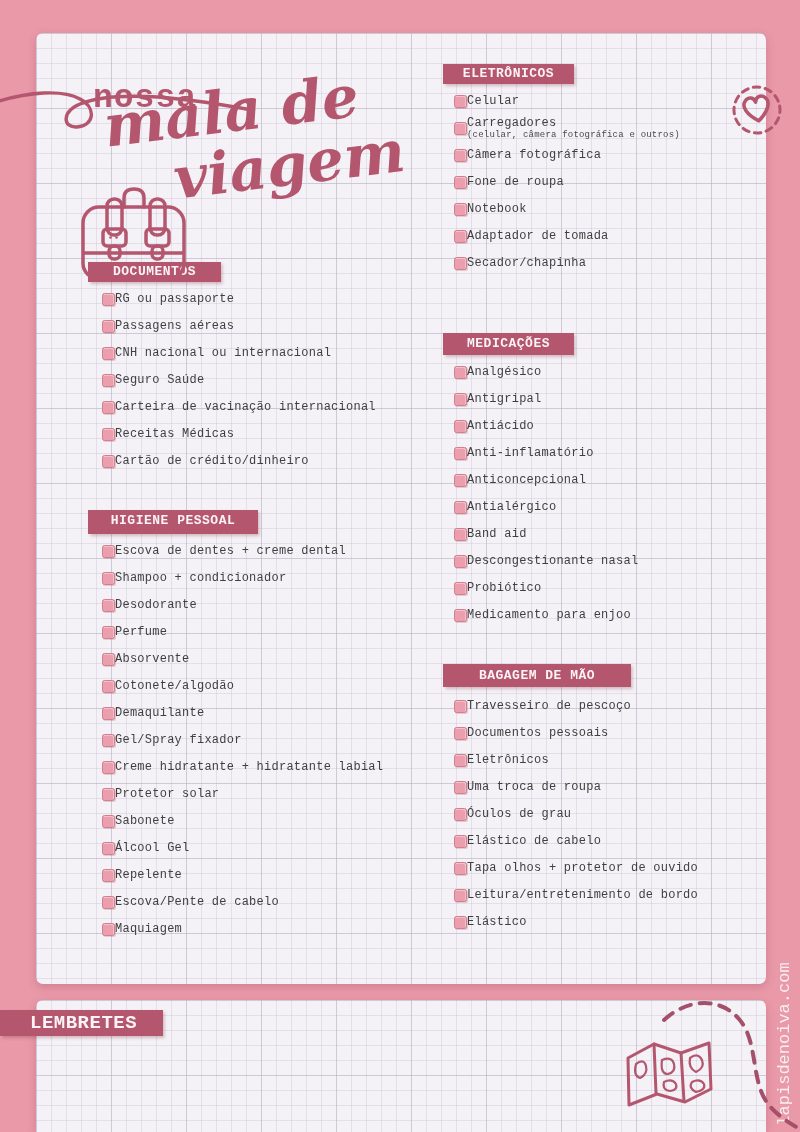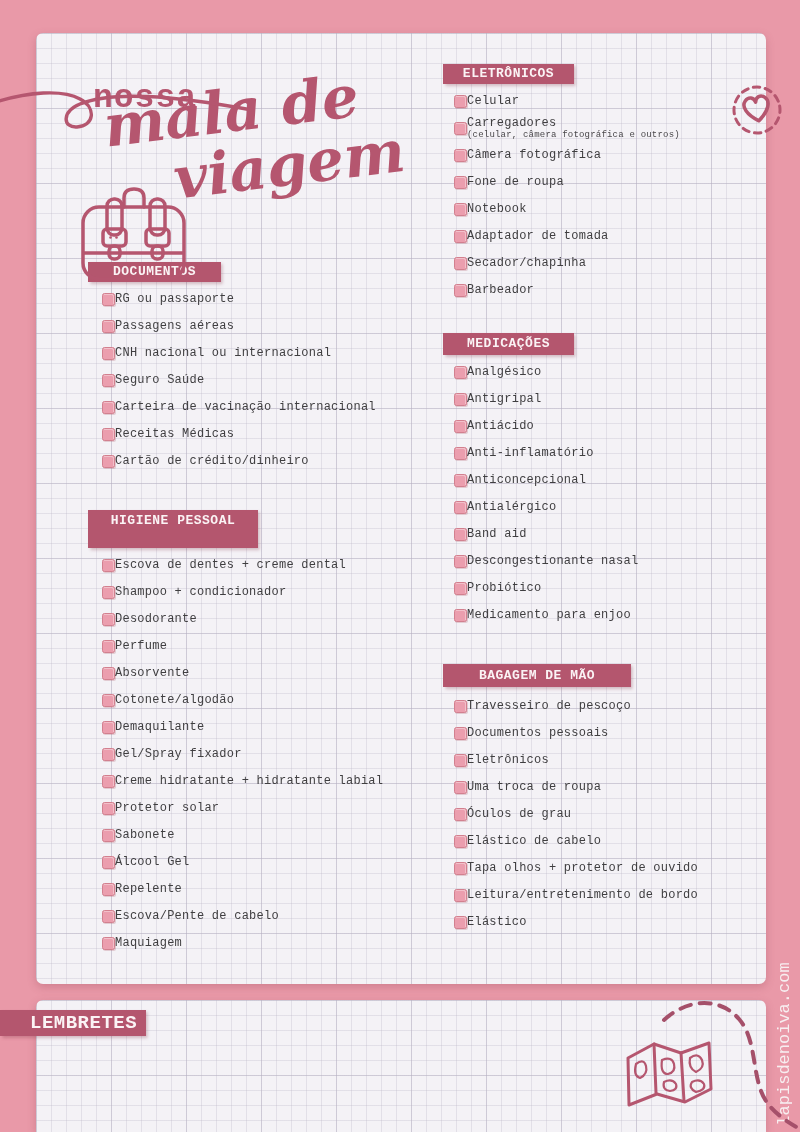--- a/index.html
+++ b/index.html
@@ -33,40 +33,40 @@
     font-size:58px;color:var(--accent,#b5566f);transform:rotate(-7deg);transform-origin:left center;white-space:nowrap}
   .t-s1{left:68px;top:60px}
   .t-s2{left:138px;top:112px}
 
   
   .sec{position:absolute}
   .bar{background:var(--header_bar,#b4566e);color:var(--header_text,#fbf3f5);
     font-weight:bold;font-size:13px;letter-spacing:.5px;text-align:center;
     height:20px;line-height:20px;box-shadow:1.5px 2px 3px rgba(130,50,70,.30);white-space:nowrap}
   .sec-doc{left:52px;top:229px}  .sec-doc .bar{width:133px}
-  .sec-hig{left:52px;top:477px}  .sec-hig .bar{width:170px;height:38px;line-height:21px}
+  .sec-hig{left:52px;top:477px}  .sec-hig .bar{width:170px;height:24px;line-height:21px}
   .sec-ele{left:407px;top:31px}  .sec-ele .bar{width:131px}
   .sec-med{left:407px;top:300px} .sec-med .bar{width:131px;height:22px;line-height:22px}
   .sec-bag{left:407px;top:631px} .sec-bag .bar{width:188px;height:23px;line-height:23px}
   .items{margin-top:4px;margin-left:14px}
   .sec-ele .items,.sec-med .items,.sec-bag .items{margin-left:11px}
   .sec-med .items{}
   .sec-bag .items{margin-top:6px}
 
   .row{height:27px;display:flex;align-items:center;gap:0}
   .cb{width:13px;height:13px;flex:0 0 13px;border-radius:2.5px;
     background:var(--checkbox_fill,#eb9eae);border:1px solid var(--checkbox_border,#d2808f);
     box-shadow:inset -1px 1px 0 rgba(255,255,255,.35),1px 1px 0 rgba(170,85,100,.25)}
   .item-text{display:flex;flex-direction:column;justify-content:center}
   .lbl{font-size:12px;letter-spacing:.25px;line-height:1.1;color:var(--ink,#3f3e40);white-space:nowrap}
   .note{display:block;font-size:9px;letter-spacing:.2px;line-height:1;margin-top:1px;color:#4a484b;white-space:nowrap}
   .note:empty{display:none}
 
   
-  .lembretes-bar{position:absolute;left:0;top:1010px;width:146px;height:26px;line-height:26px;
+  .lembretes-bar{position:absolute;left:0;top:1010px;width:163px;height:26px;line-height:26px;
     padding-left:30px;background:var(--header_bar,#b4566e);color:var(--header_text,#fbf3f5);
     font-weight:bold;font-size:19px;letter-spacing:.5px;z-index:6;box-shadow:1.5px 2px 3px rgba(130,50,70,.30)}
   .watermark{position:absolute;left:693px;top:1035px;width:182px;height:18px;
     transform:rotate(-90deg);transform-origin:center;text-align:center;
     font-size:17px;color:var(--watermark_text,#f7eef0);letter-spacing:0;z-index:6;white-space:nowrap}
 
   
   .deco{position:absolute;color:var(--accent,#b5566f);z-index:5;pointer-events:none}
   .suitcase{left:44px;top:150px}
   .heart-badge{left:692px;top:48px}
@@ -319,26 +319,20 @@
             </span>
           </div>
 
           <div class="row">
             <span class="cb"></span>
             <span class="item-text">
               <span class="lbl">Secador/chapinha</span>
             </span>
           </div>
 
-          <div class="row">
-            <span class="cb"></span>
-            <span class="item-text">
-              <span class="lbl">Barbeador</span>
-            </span>
-          </div>
         </div>
     </section>
 
     <section class="sec sec-med">
       <div class="bar">MEDICAÇÕES</div>
       <div class="items">
 
           <div class="row">
             <span class="cb"></span>
             <span class="item-text">

